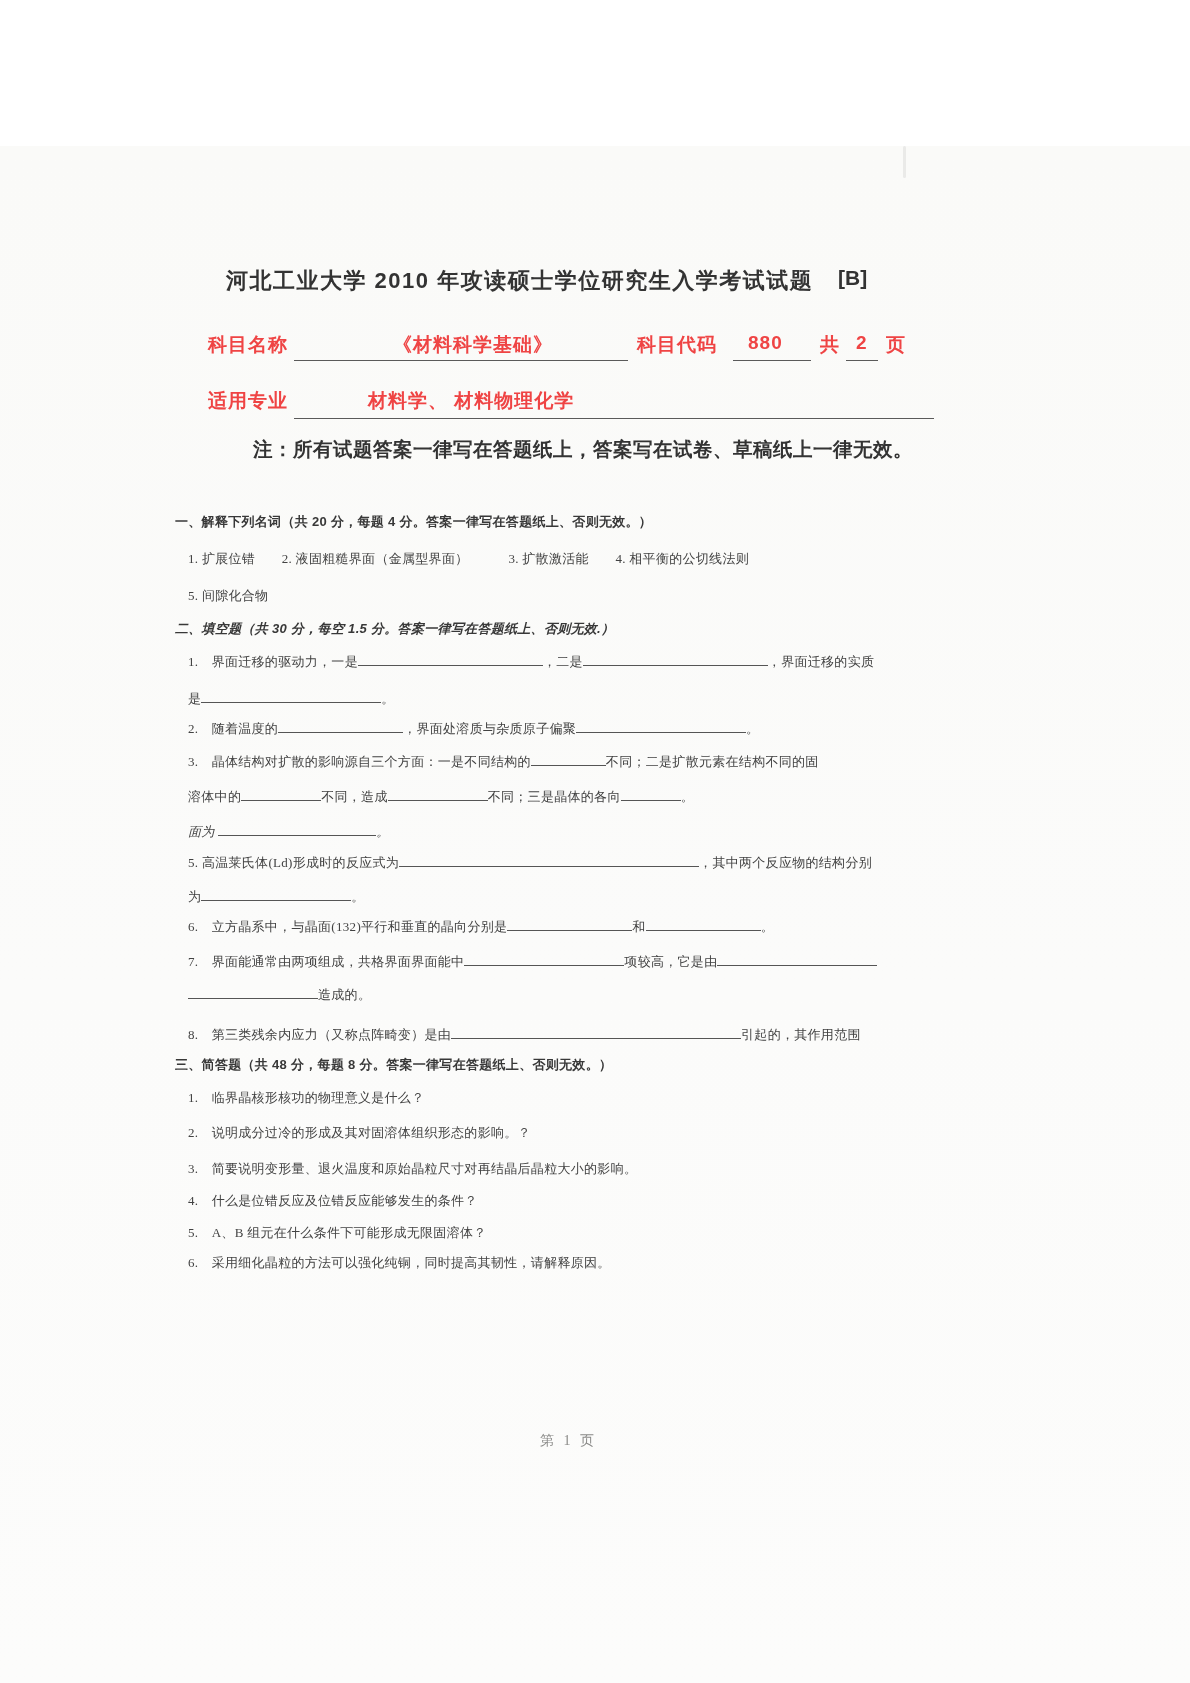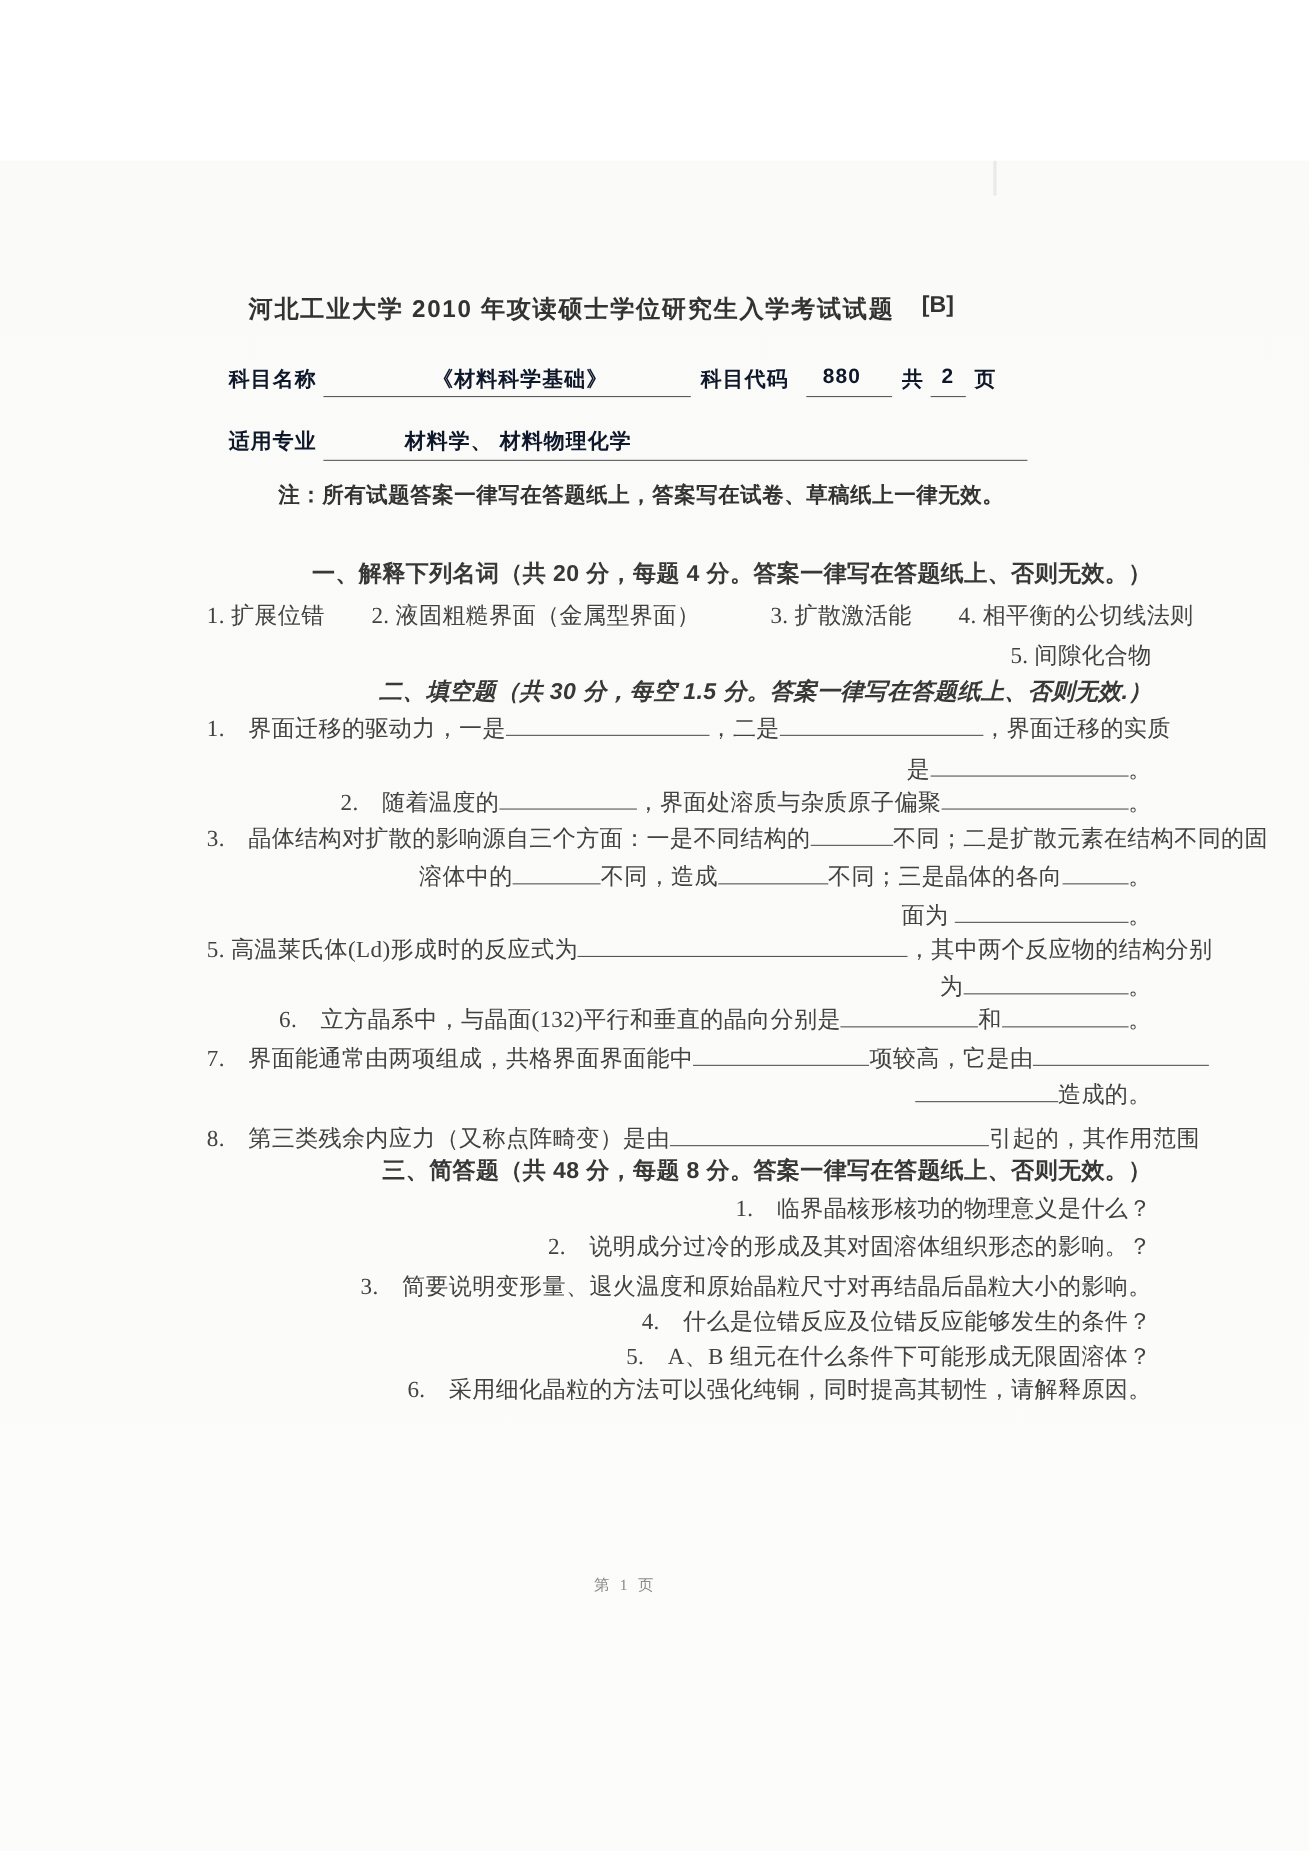--- a/index.html
+++ b/index.html
@@ -12,26 +12,26 @@
   .scan-area{position:absolute;top:146px;left:0;right:0;bottom:0;
     background:linear-gradient(180deg,#fafaf8 0%,#fbfbfa 55%,#fcfcfb 100%);}
   .artifact-v{position:absolute;left:903px;top:146px;width:3px;height:32px;
     background:#e3e3e1;opacity:.7;border-radius:2px;}
   .hdr{position:absolute;white-space:nowrap;}
   .title{left:226px;top:266px;font-family:"Liberation Sans","DejaVu Sans",sans-serif;
     font-weight:700;font-size:22px;letter-spacing:1.5px;color:#333;}
   .pver{left:838px;top:266px;font-family:"Liberation Sans","DejaVu Sans",sans-serif;
     font-weight:700;font-size:21px;color:#333;}
   .frow{font-family:"Liberation Sans","DejaVu Sans",sans-serif;font-weight:700;
-    font-size:19px;color:#0f172a;letter-spacing:1px;}
+    font-size:19px;color:#ef4444;letter-spacing:1px;}
   .uline{position:absolute;height:0;border-bottom:1.5px solid #5a5a5a;}
   .notice{left:253px;top:436px;font-family:"Liberation Sans","DejaVu Sans",sans-serif;
     font-weight:700;font-size:19.5px;color:#333;letter-spacing:.5px;}
   #exam-lines{position:absolute;left:175px;top:510px;width:872px;}
-  .line{white-space:nowrap;line-height:24px;font-size:21px;letter-spacing:.3px;text-align:right;}
+  .line{white-space:nowrap;line-height:24px;font-size:13px;letter-spacing:.3px;}
   .line.heading{font-family:"Liberation Sans","DejaVu Sans",sans-serif;
     font-weight:700;color:#383838;}
   .line.item{padding-left:13px;color:#424242;}
   .blank{display:inline-block;height:15px;border-bottom:1.4px solid #555;}
   .footer{position:absolute;left:540px;top:1432px;font-size:14px;color:#8a8a88;
     letter-spacing:3px;}
 </style>
 </head>
 <body>
 
@@ -62,21 +62,21 @@
 <div id="exam-lines">
     <div class="line heading" style="margin-top: 0px;"><span class="txt">一、解释下列名词（共 20 分，每题 4 分。答案一律写在答题纸上、否则无效。）</span></div>
     <div class="line item" style="margin-top: 13px;"><span class="txt">1. 扩展位错　　2. 液固粗糙界面（金属型界面）　　　3. 扩散激活能　　4. 相平衡的公切线法则</span></div>
     <div class="line item" style="margin-top: 13px;"><span class="txt">5. 间隙化合物</span></div>
     <div class="line heading" style="margin-top: 9px; font-style: italic;"><span class="txt">二、填空题（共 30 分，每空 1.5 分。答案一律写在答题纸上、否则无效.）</span></div>
     <div class="line item" style="margin-top: 9px;"><span class="txt">1.　界面迁移的驱动力，一是</span><span class="blank" style="width: 185px;"></span><span class="txt">，二是</span><span class="blank" style="width: 185px;"></span><span class="txt">，界面迁移的实质</span></div>
     <div class="line item" style="margin-top: 13px;"><span class="txt">是</span><span class="blank" style="width: 180px;"></span><span class="txt">。</span></div>
     <div class="line item" style="margin-top: 6px;"><span class="txt">2.　随着温度的</span><span class="blank" style="width: 125px;"></span><span class="txt">，界面处溶质与杂质原子偏聚</span><span class="blank" style="width: 170px;"></span><span class="txt">。</span></div>
     <div class="line item" style="margin-top: 9px;"><span class="txt">3.　晶体结构对扩散的影响源自三个方面：一是不同结构的</span><span class="blank" style="width: 75px;"></span><span class="txt">不同；二是扩散元素在结构不同的固</span></div>
     <div class="line item" style="margin-top: 11px;"><span class="txt">溶体中的</span><span class="blank" style="width: 80px;"></span><span class="txt">不同，造成</span><span class="blank" style="width: 100px;"></span><span class="txt">不同；三是晶体的各向</span><span class="blank" style="width: 60px;"></span><span class="txt">。</span></div>
-    <div class="line item" style="margin-top: 11px;"><span class="txt">面为 </span><span class="blank" style="width: 158px;"></span><span class="txt">。</span></div>
+    <div class="line item" style="margin-top: 11px; font-style: italic;"><span class="txt">面为 </span><span class="blank" style="width: 158px;"></span><span class="txt">。</span></div>
     <div class="line item" style="margin-top: 7px;"><span class="txt">5. 高温莱氏体(Ld)形成时的反应式为</span><span class="blank" style="width: 300px;"></span><span class="txt">，其中两个反应物的结构分别</span></div>
     <div class="line item" style="margin-top: 10px;"><span class="txt">为</span><span class="blank" style="width: 150px;"></span><span class="txt">。</span></div>
     <div class="line item" style="margin-top: 6px;"><span class="txt">6.　立方晶系中，与晶面(132)平行和垂直的晶向分别是</span><span class="blank" style="width: 125px;"></span><span class="txt">和</span><span class="blank" style="width: 115px;"></span><span class="txt">。</span></div>
     <div class="line item" style="margin-top: 11px;"><span class="txt">7.　界面能通常由两项组成，共格界面界面能中</span><span class="blank" style="width: 160px;"></span><span class="txt">项较高，它是由</span><span class="blank" style="width: 160px;"></span></div>
     <div class="line item" style="margin-top: 9px;"><span class="blank" style="width: 130px;"></span><span class="txt">造成的。</span></div>
     <div class="line item" style="margin-top: 16px;"><span class="txt">8.　第三类残余内应力（又称点阵畸变）是由</span><span class="blank" style="width: 290px;"></span><span class="txt">引起的，其作用范围</span></div>
     <div class="line heading" style="margin-top: 6px;"><span class="txt">三、简答题（共 48 分，每题 8 分。答案一律写在答题纸上、否则无效。）</span></div>
     <div class="line item" style="margin-top: 9px;"><span class="txt">1.　临界晶核形核功的物理意义是什么？</span></div>
     <div class="line item" style="margin-top: 11px;"><span class="txt">2.　说明成分过冷的形成及其对固溶体组织形态的影响。？</span></div>
     <div class="line item" style="margin-top: 12px;"><span class="txt">3.　简要说明变形量、退火温度和原始晶粒尺寸对再结晶后晶粒大小的影响。</span></div>

